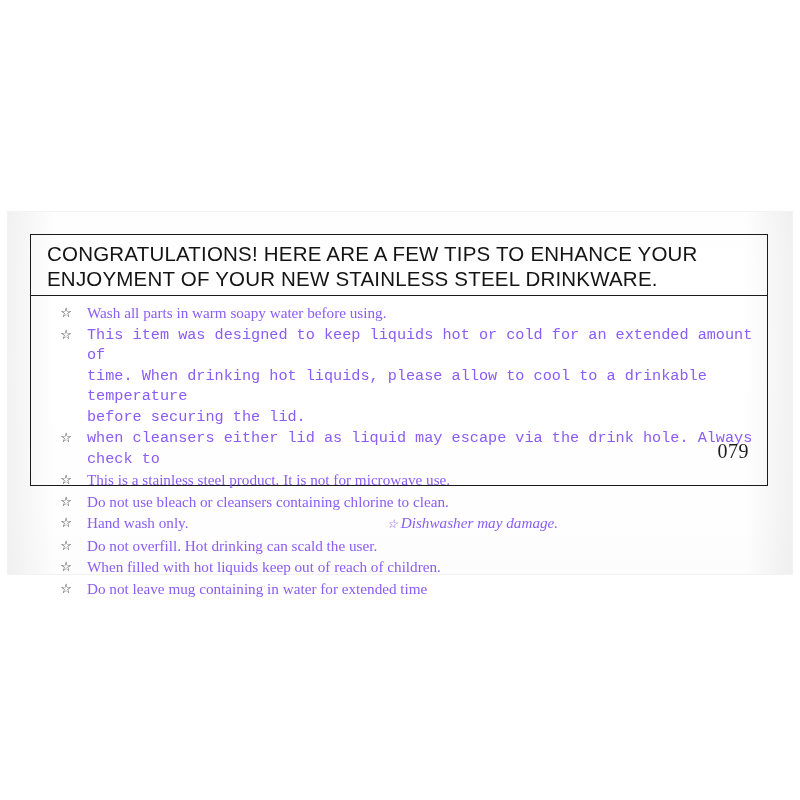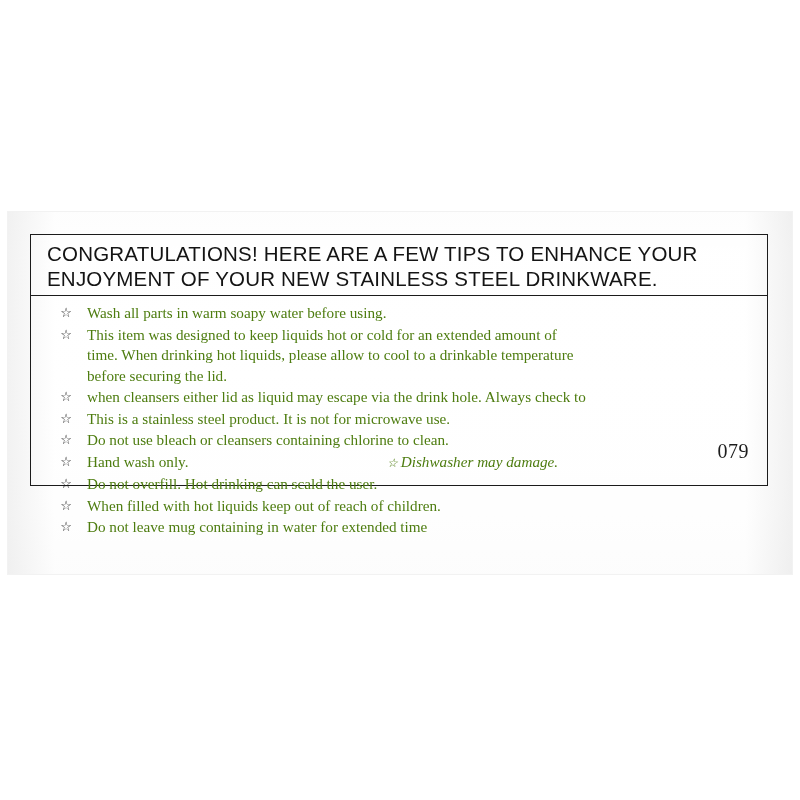--- a/index.html
+++ b/index.html
@@ -98,24 +98,25 @@
     text-align: center;
     font-size: 13px;
     line-height: 20.5px;
     color: #1b1b1b;
   }
   .tip-text {
     flex: 1 1 auto;
     font-family: "Liberation Serif", serif;
     font-size: 15.2px;
     line-height: 20.5px;
-    color: #4d7c0f;
+    color: #8b5cf6;
   }
   .tip-text .cont {
     display: block;
+    font-family: Liberation Mono, monospace;
   }
   .inline-star {
     font-size: 12px;
     padding: 0 3px 0 0;
   }
   .split-row {
     display: flex;
   }
   .split-left { width: 300px; flex: 0 0 300px; }
   .split-right { flex: 1 1 auto; font-style: italic; }

